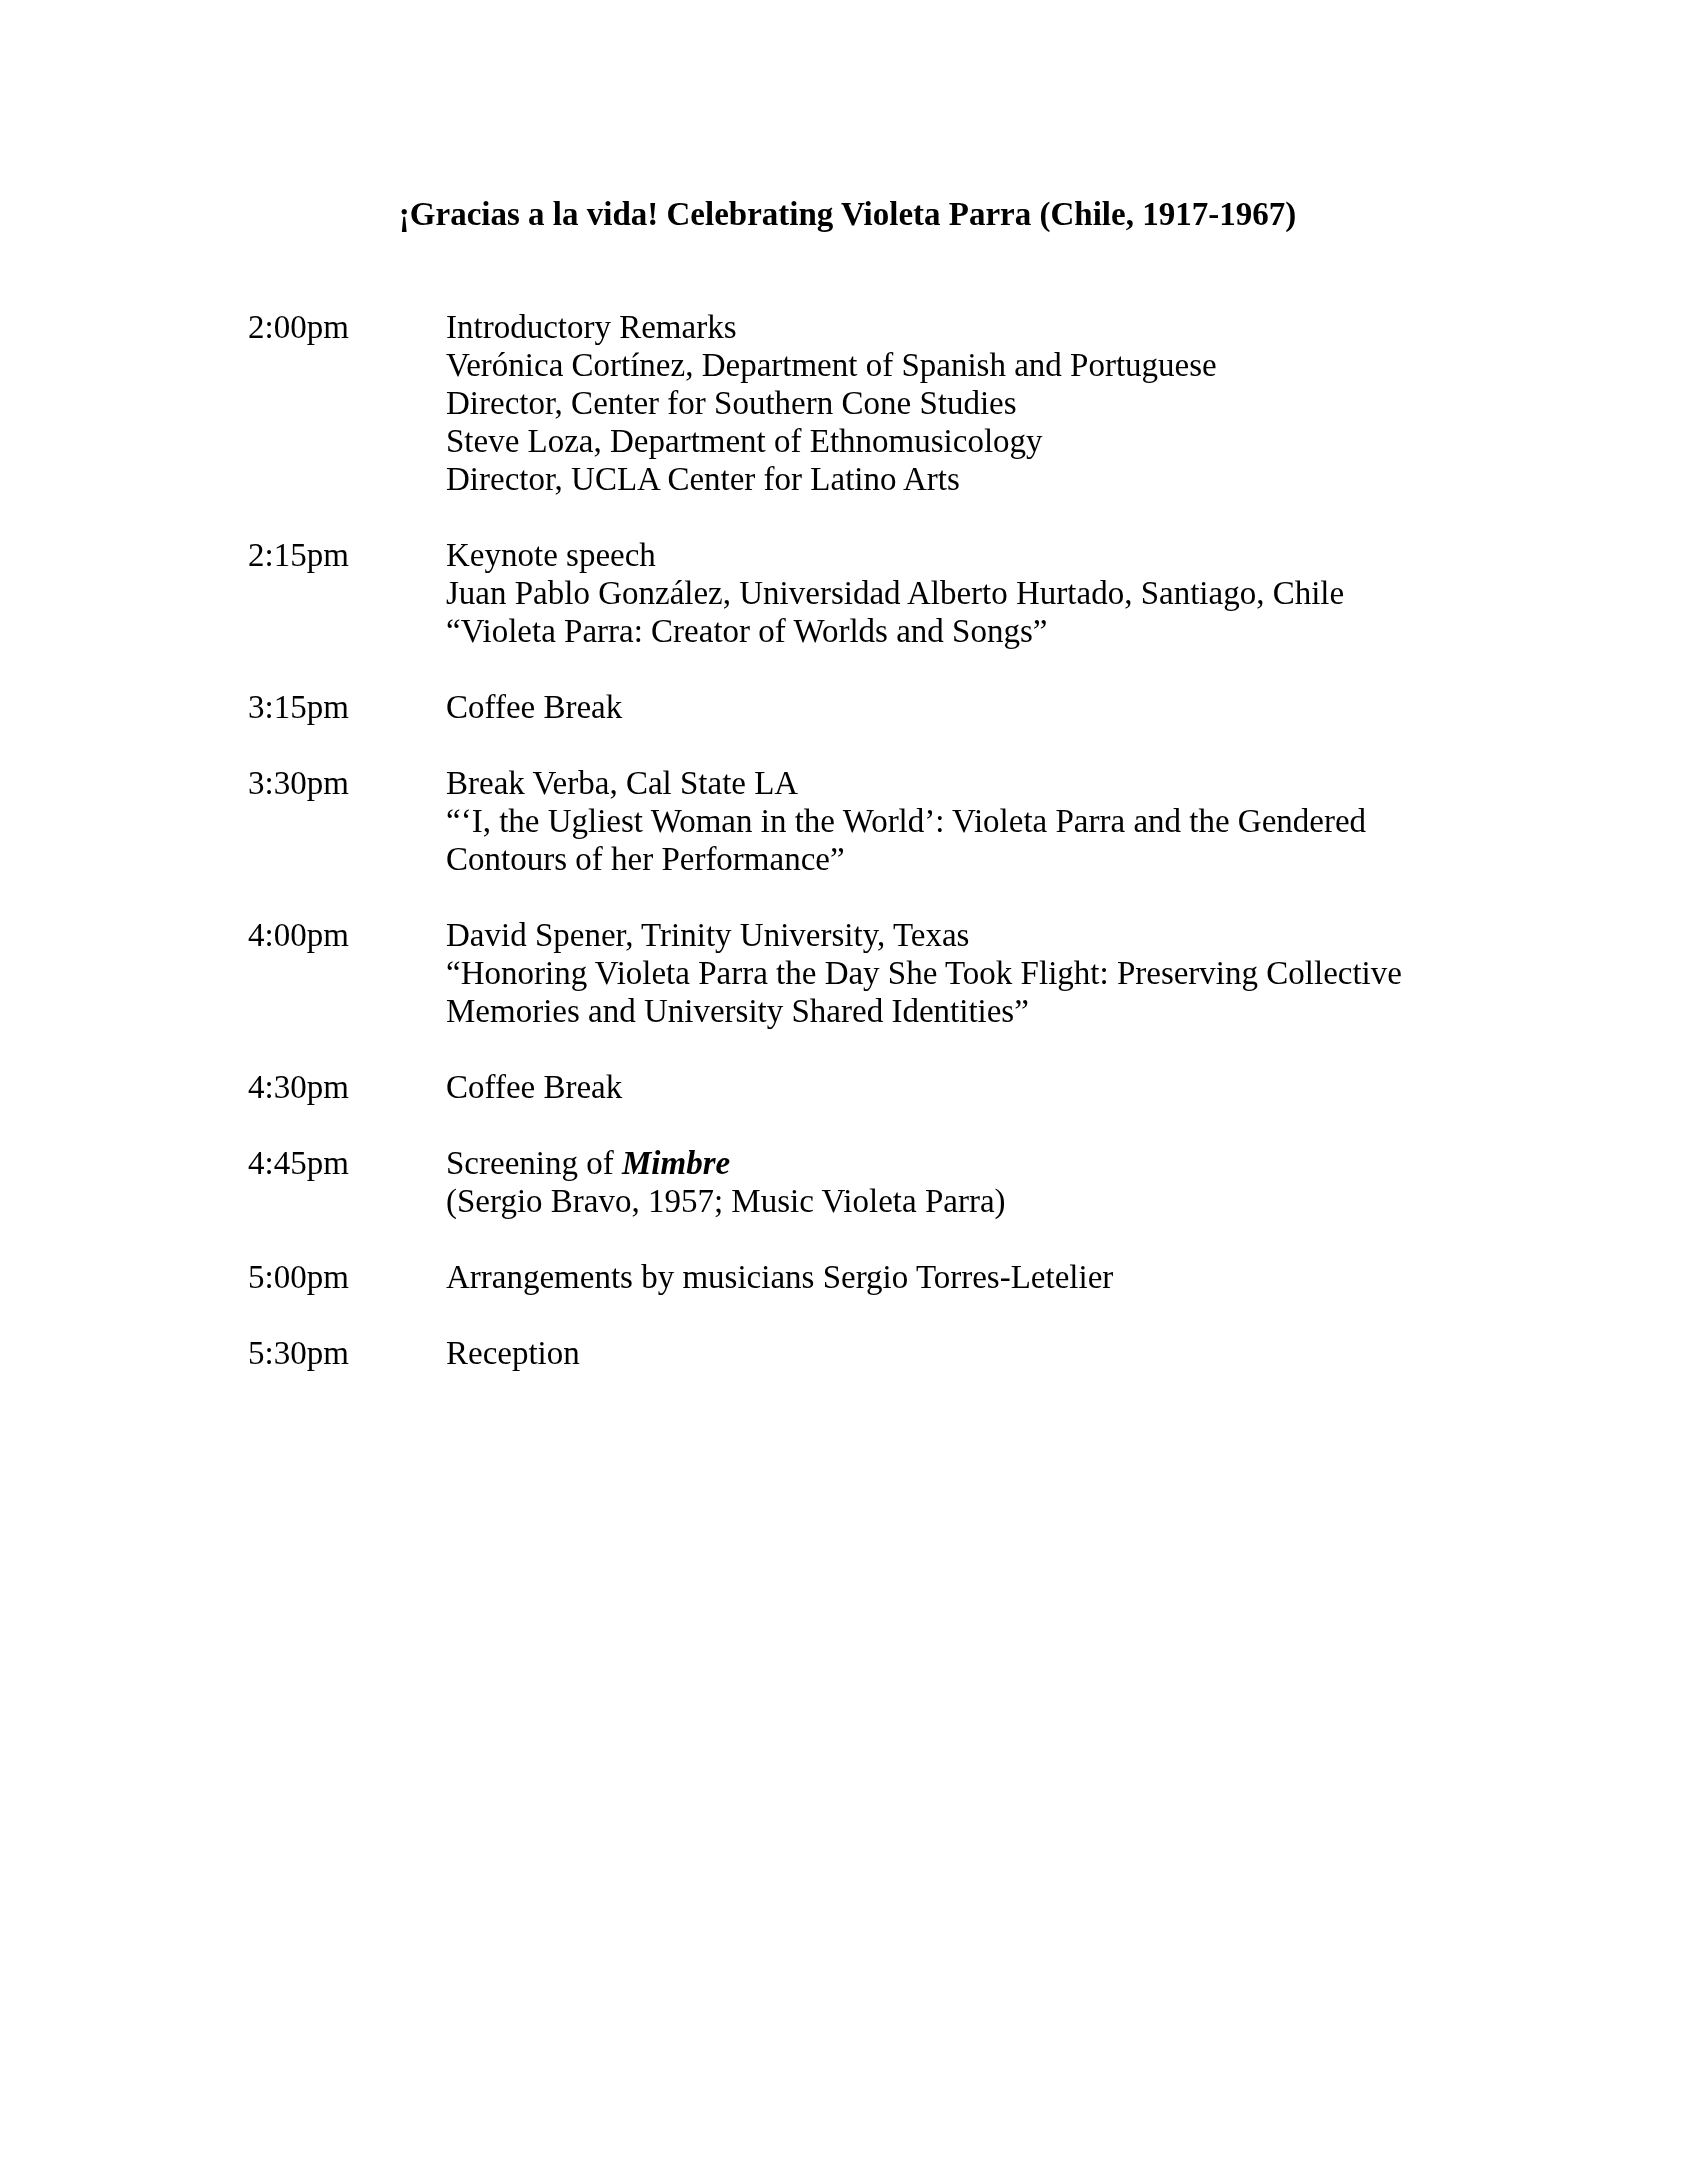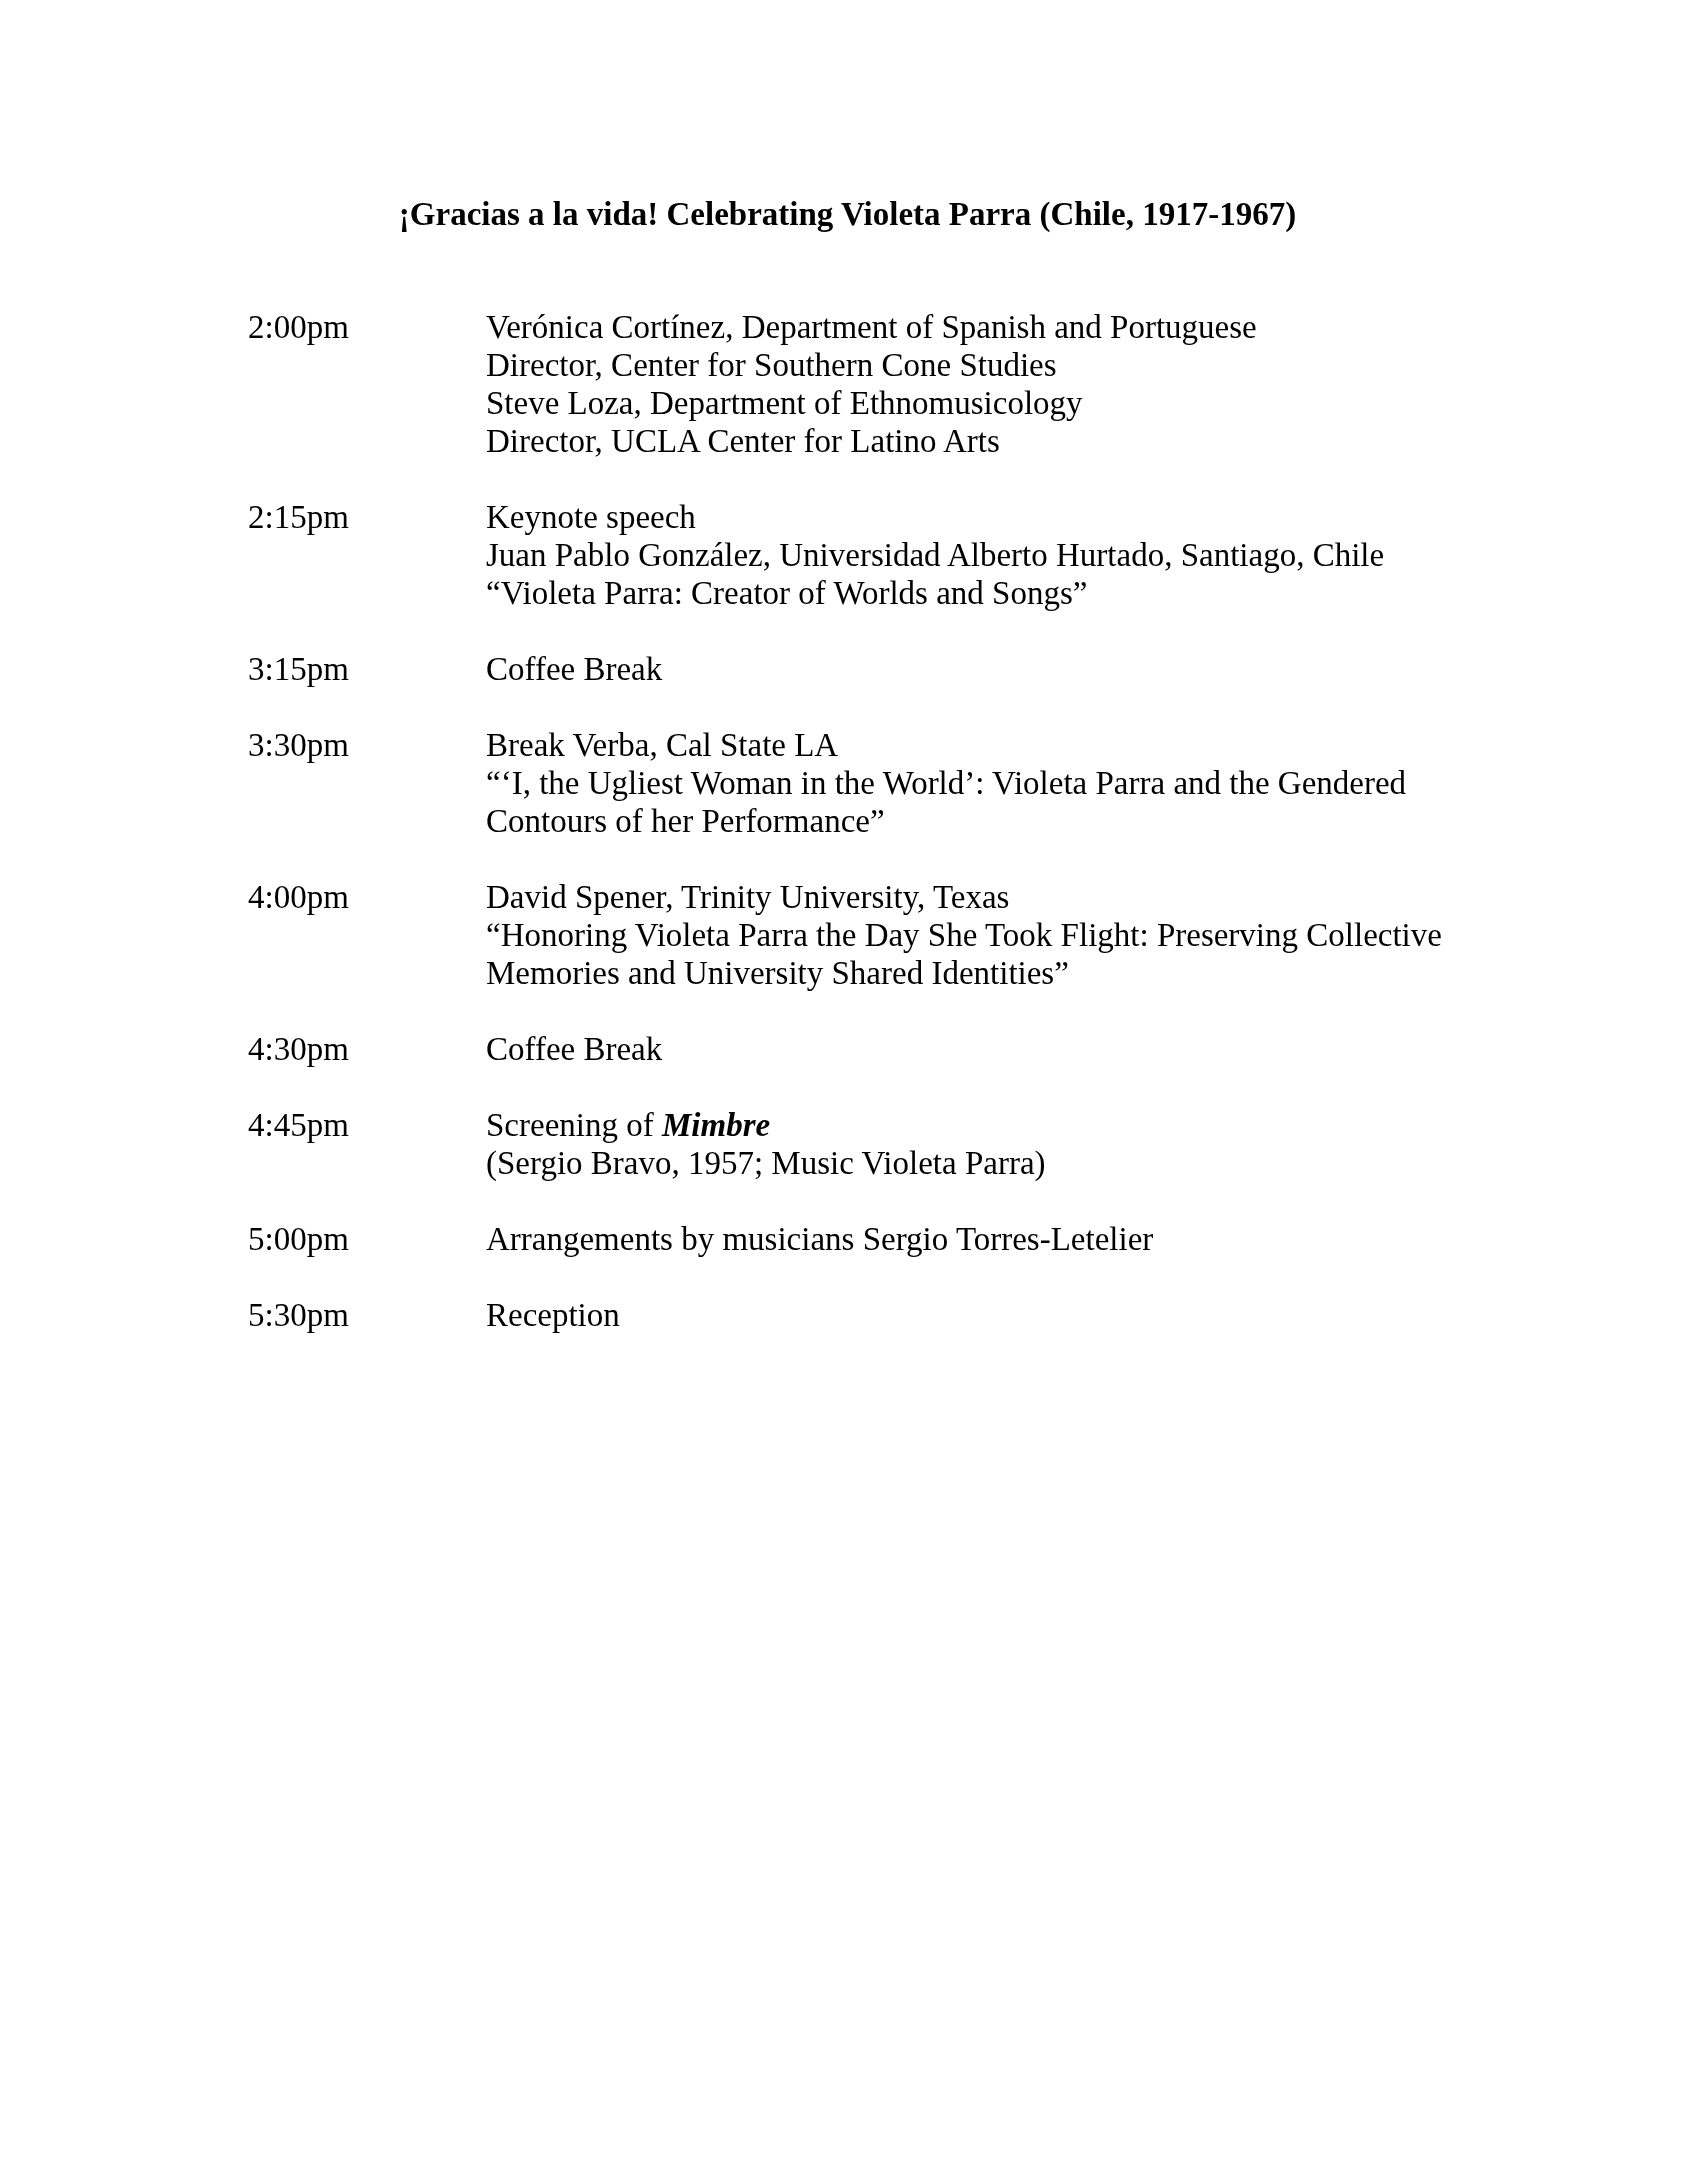--- a/index.html
+++ b/index.html
@@ -32,21 +32,20 @@
   .schedule {
     margin-top: 75px;
     padding-left: 248px;
   }
   .entry {
     display: flex;
     align-items: flex-start;
     margin-bottom: 38px;
     font-size: 33px;
     line-height: 38px;
-    gap: 40px;
   }
   .entry-time {
     flex: 0 0 198px;
     white-space: nowrap;
   }
   .entry-content {
     flex: 1 1 auto;
   }
   .entry-line {
     white-space: nowrap;
@@ -58,20 +57,21 @@
 </style>
 </head>
 <body>
 
 <div class="page">
   <div class="doc-title">¡Gracias a la vida! Celebrating Violeta Parra (Chile, 1917-1967)</div>
   <div class="schedule" id="schedule">
       <div class="entry">
         <div class="entry-time">2:00pm</div>
         <div class="entry-content">
+          <div class="entry-line"><span>Introductory Remarks</span></div>
           <div class="entry-line"><span>Verónica Cortínez, Department of Spanish and Portuguese</span></div>
           <div class="entry-line"><span>Director, Center for Southern Cone Studies</span></div>
           <div class="entry-line"><span>Steve Loza, Department of Ethnomusicology</span></div>
           <div class="entry-line"><span>Director, UCLA Center for Latino Arts</span></div>
         </div>
       </div>
       <div class="entry">
         <div class="entry-time">2:15pm</div>
         <div class="entry-content">
           <div class="entry-line"><span>Keynote speech</span></div>

